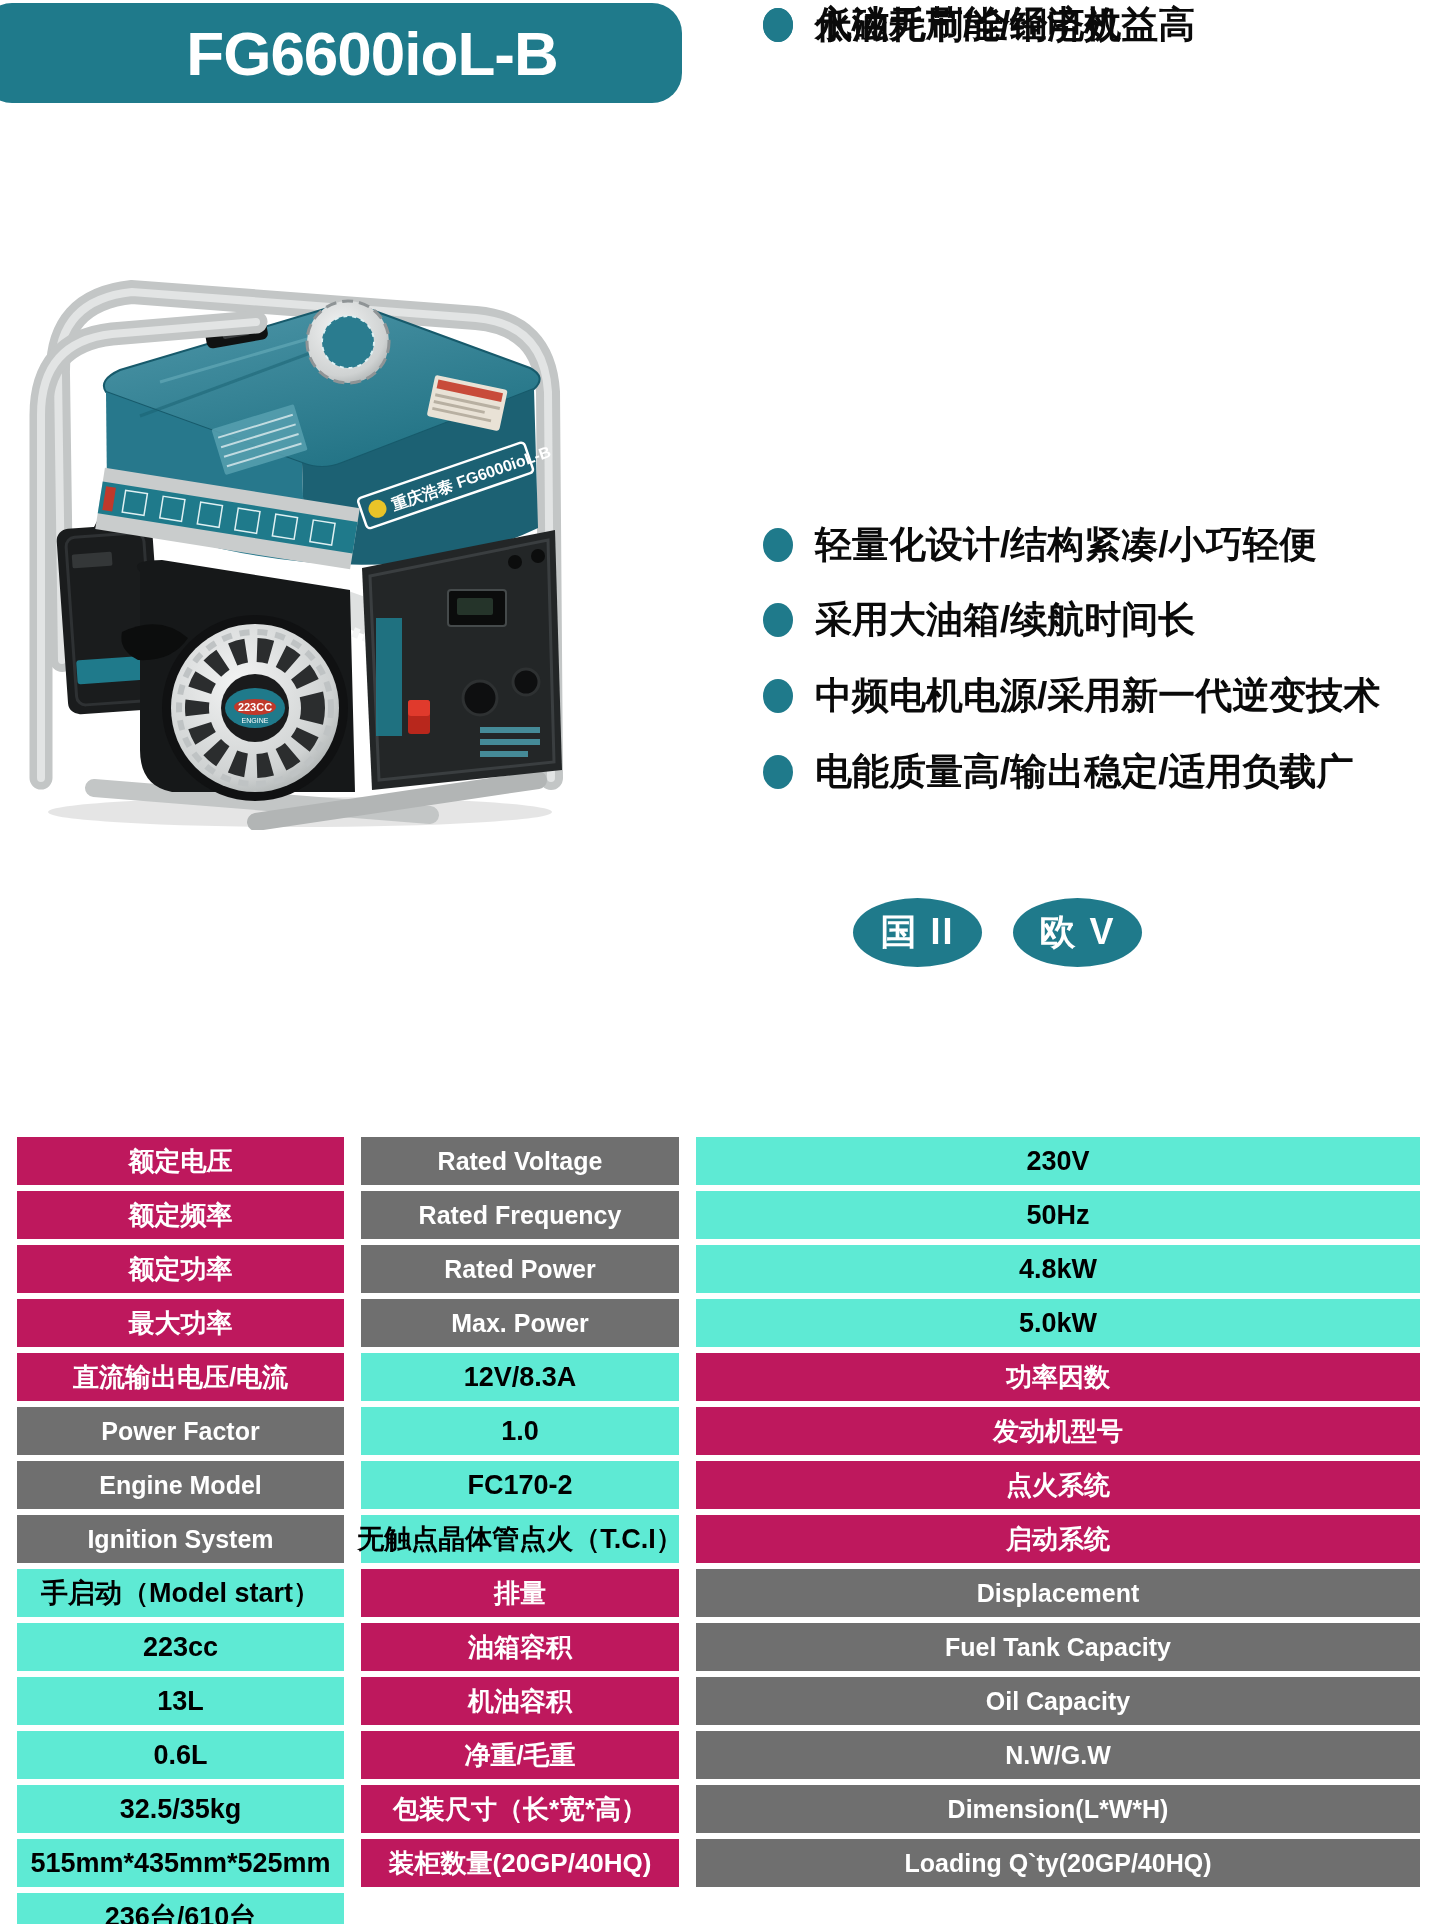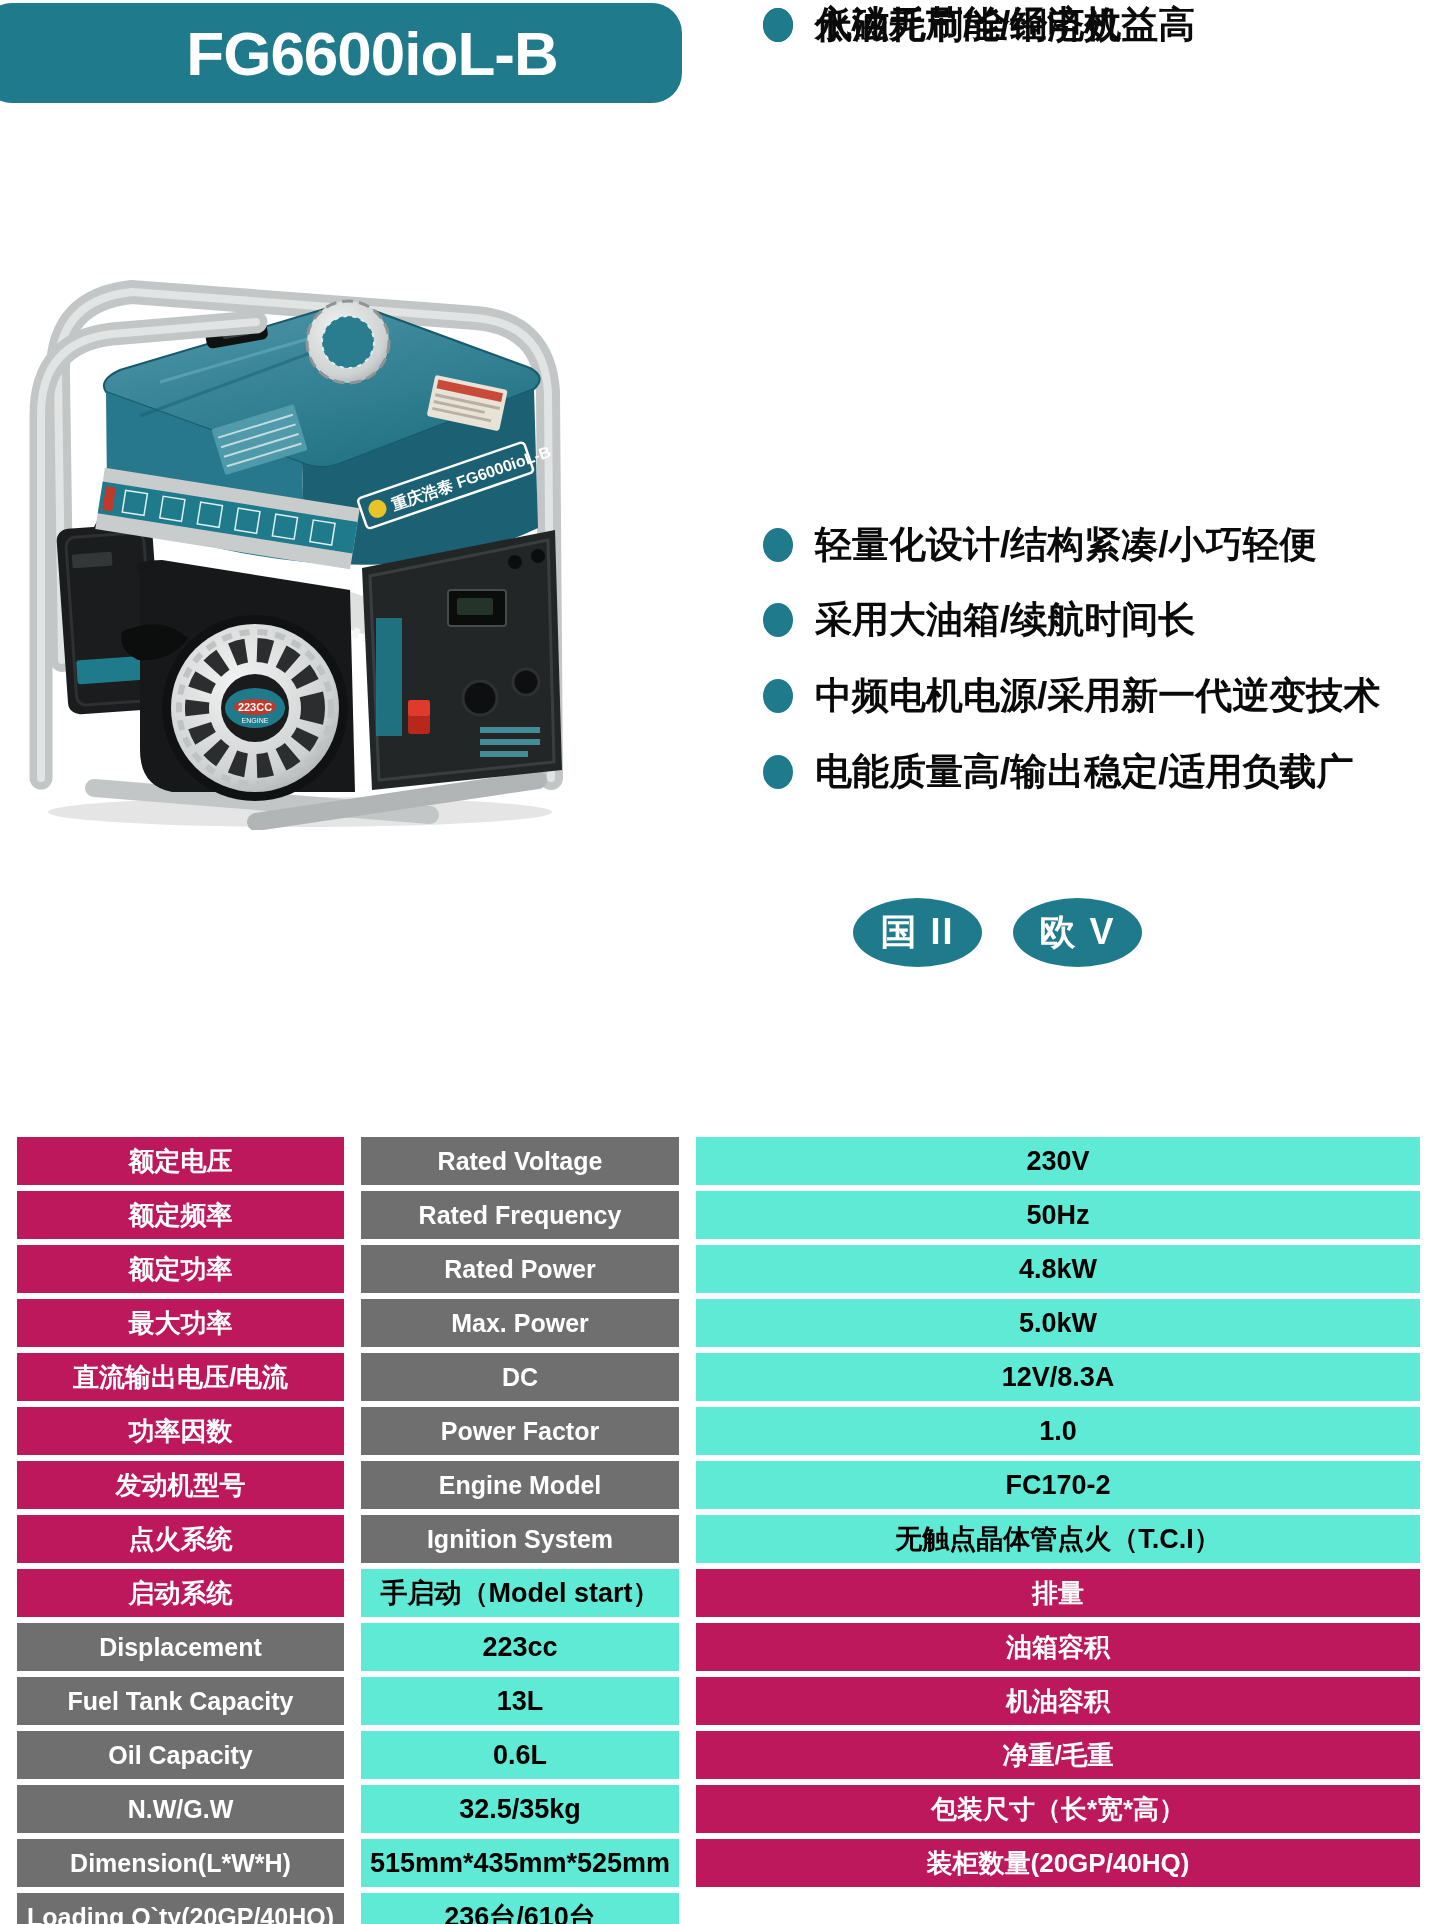--- a/index.html
+++ b/index.html
@@ -277,21 +277,20 @@
 
   <div class="cell c1">额定功率</div>
   <div class="cell c2">Rated Power</div>
   <div class="cell c3">4.8kW</div>
 
   <div class="cell c1">最大功率</div>
   <div class="cell c2">Max. Power</div>
   <div class="cell c3">5.0kW</div>
 
   <div class="cell c1">直流输出电压/电流</div>
-  <div class="cell c2">DC</div>
   <div class="cell c3">12V/8.3A</div>
 
   <div class="cell c1">功率因数</div>
   <div class="cell c2">Power Factor</div>
   <div class="cell c3">1.0</div>
 
   <div class="cell c1">发动机型号</div>
   <div class="cell c2">Engine Model</div>
   <div class="cell c3">FC170-2</div>
 

